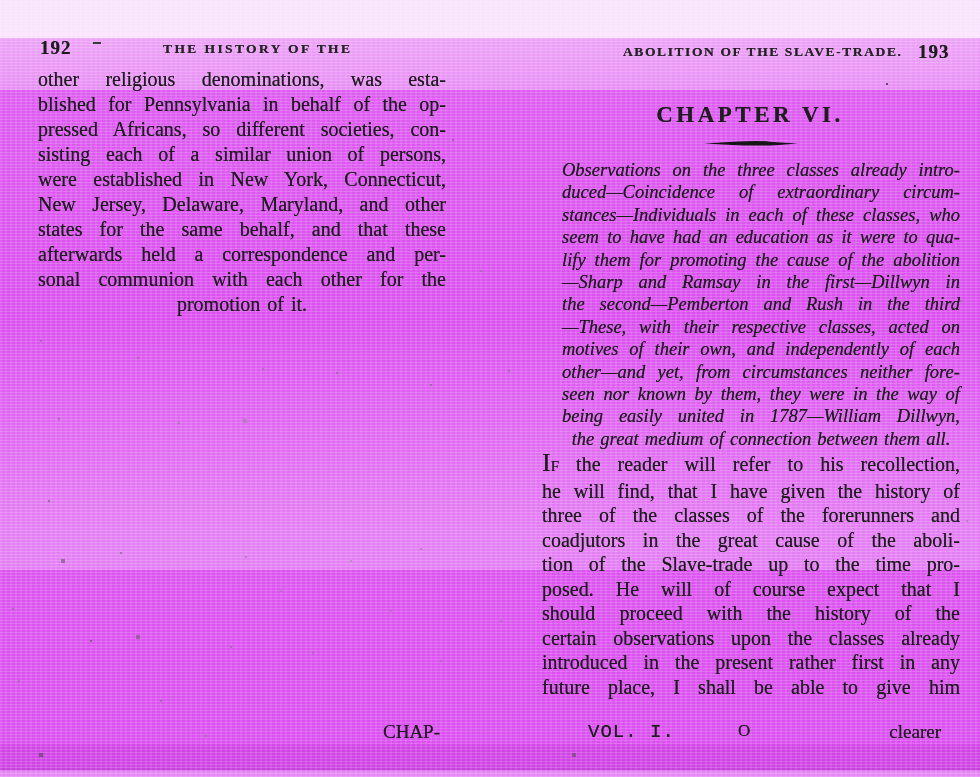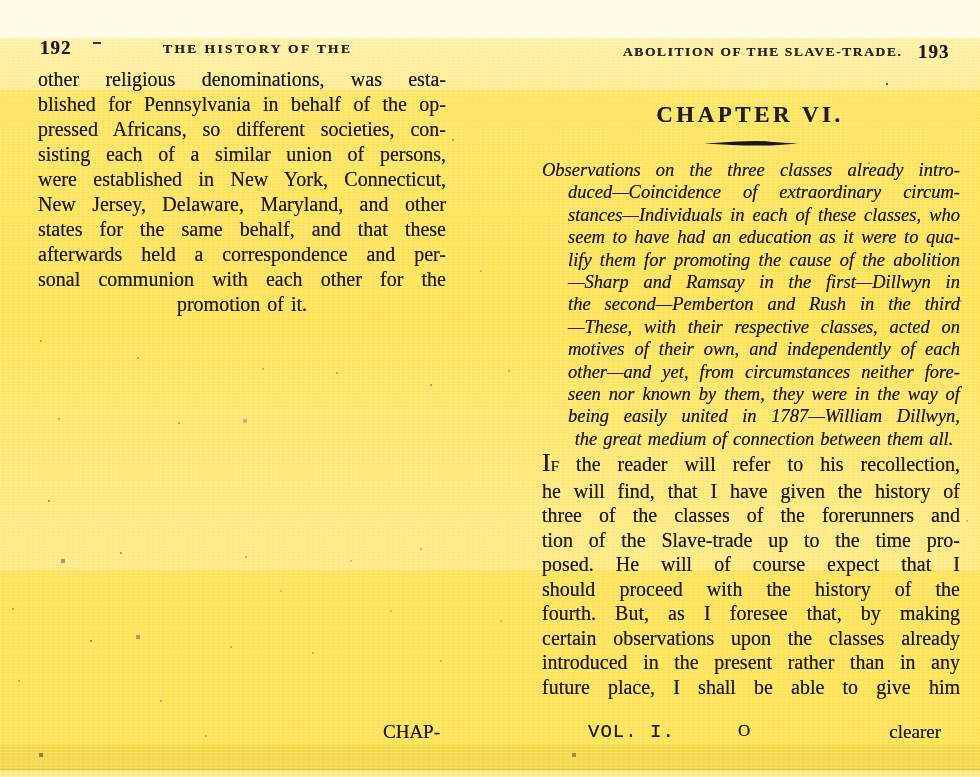--- a/index.html
+++ b/index.html
@@ -5,21 +5,21 @@
 <style>
   html,body{margin:0;padding:0;}
   body{
     font-family:"Liberation Serif","DejaVu Serif",serif;
     background:#d8d8d6;
   }
   #scan{
     position:relative;
     width:980px;height:777px;
     margin:0 auto;
-    background:#fde047;
+    background:#d946ef;
     overflow:hidden;
     color:#1c1c1c;
   }
   
   #scan .bands{
     position:absolute;inset:0;z-index:0;pointer-events:none;
     background:linear-gradient(180deg,
       rgba(255,255,255,.85) 0px,  rgba(255,255,255,.85) 38px,
       rgba(255,255,255,.50) 38px, rgba(255,255,255,.40) 90px,
       rgba(255,255,255,.12) 90px, rgba(255,255,255,.05) 320px,
@@ -77,21 +77,21 @@
 
   #chapter-heading{
     position:absolute;left:0;top:102px;width:100%;
     text-align:center;font-size:23px;letter-spacing:3.5px;color:#1e1e1e;
     font-weight:600;
   }
   #chapter-rule{position:absolute;left:164px;top:139px;width:94px;height:9px;}
 
   #summary{position:absolute;left:2px;top:159px;width:418px;font-size:18.5px;line-height:22.4px;font-style:italic;}
   #summary .ind{margin-left:26px;}
-  #summary .line{word-spacing:1.5px;}
+  #summary .line{word-spacing:1.5px;margin-left:20px;}
 
   #right-body{position:absolute;left:2px;top:452px;width:418px;font-size:20px;line-height:24.5px;}
   .initial-cap{font-size:26px;line-height:0;}
   .small-cap{font-size:15px;}
 
   .footer-item{position:absolute;top:721px;font-size:19px;}
   #vol-label{left:588px;font-size:19px;letter-spacing:1px;font-family:Liberation Mono, monospace;}
   #sig-mark{left:738px;font-size:17px;}
   #catchword-right{left:881px;width:60px;text-align:right;}
   #catchword-left{left:383px;}
@@ -146,26 +146,26 @@
       <div class="line ind">other—and yet, from circumstances neither fore-</div>
       <div class="line ind">seen nor known by them, they were in the way of</div>
       <div class="line ind">being easily united in 1787—William Dillwyn,</div>
       <div class="line ind flush">the great medium of connection between them all.</div>
     </div>
 
     <div id="right-body" class="ink">
       <div class="line"><span class="initial-cap">I</span><span class="small-cap">F</span><span> the reader will refer to his recollection,</span></div>
       <div class="line">he will find, that I have given the history of</div>
       <div class="line">three of the classes of the forerunners and</div>
+      <div class="line">coadjutors in the great cause of the aboli-</div>
       <div class="line">tion of the Slave-trade up to the time pro-</div>
       <div class="line">posed.  He will of course expect that I</div>
       <div class="line">should proceed with the history of the</div>
-      <div class="line">fourth.  But, as I foresee that, by making</div>
       <div class="line">certain observations upon the classes already</div>
-      <div class="line">introduced in the present rather than in any</div>
+      <div class="line">introduced in the present rather first in any</div>
       <div class="line">future place, I shall be able to give him</div>
     </div>
   </div>
 
   <div class="abs ink footer-item" id="vol-label">VOL. I.</div>
   <div class="abs ink footer-item" id="sig-mark">O</div>
   <div class="abs ink footer-item" id="catchword-right">clearer</div>
 </div>
 
 </body></html>

